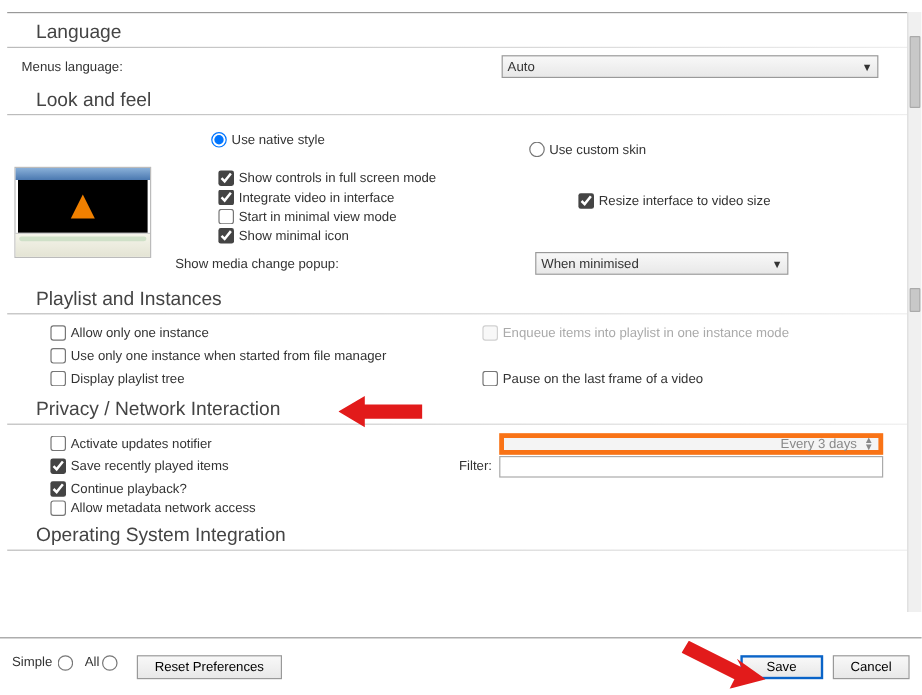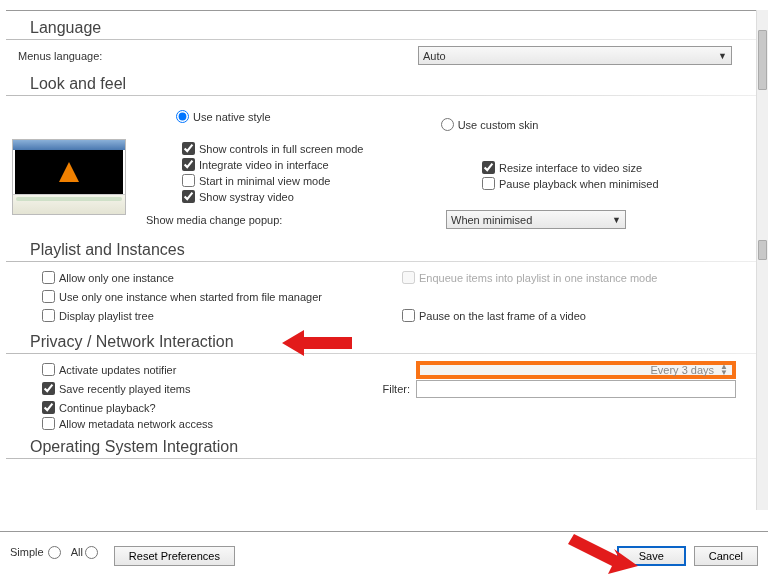--- a/index.html
+++ b/index.html
@@ -228,38 +228,34 @@
           <label class="check">
               <input type="checkbox" checked="" style="">
               <span>Integrate video in interface</span>
             </label>
           <label class="check">
               <input type="checkbox" style="">
               <span>Start in minimal view mode</span>
             </label>
           <label class="check">
               <input type="checkbox" checked="" style="">
-              <span>Show systray video</span>
+              <span>Show minimal icon</span>
             </label>
         </div>
         <div>
           <div style="height:19px;"></div>
           <label class="check">
               <input type="checkbox" checked="" style="">
               <span>Resize interface to video size</span>
-            </label>
-          <label class="check">
-              <input type="checkbox" style="">
-              <span>Pause playback when minimised</span>
             </label>
         </div>
       </div>
       <div class="row" style="margin-top:4px;">
         <span style="width:300px;">Show media change popup:</span>
-        <div class="select" style="width:180px;gap:48px;">
+        <div class="select" style="width:211px;gap:48px;">
           <span>When minimised</span>
           <span class="tri">▼</span>
         </div>
       </div>
     </div>
   </div>
 
   <div class="section-header" style="margin-top:10px;">Playlist and Instances</div>
   <div class="section-divider"></div>
 

